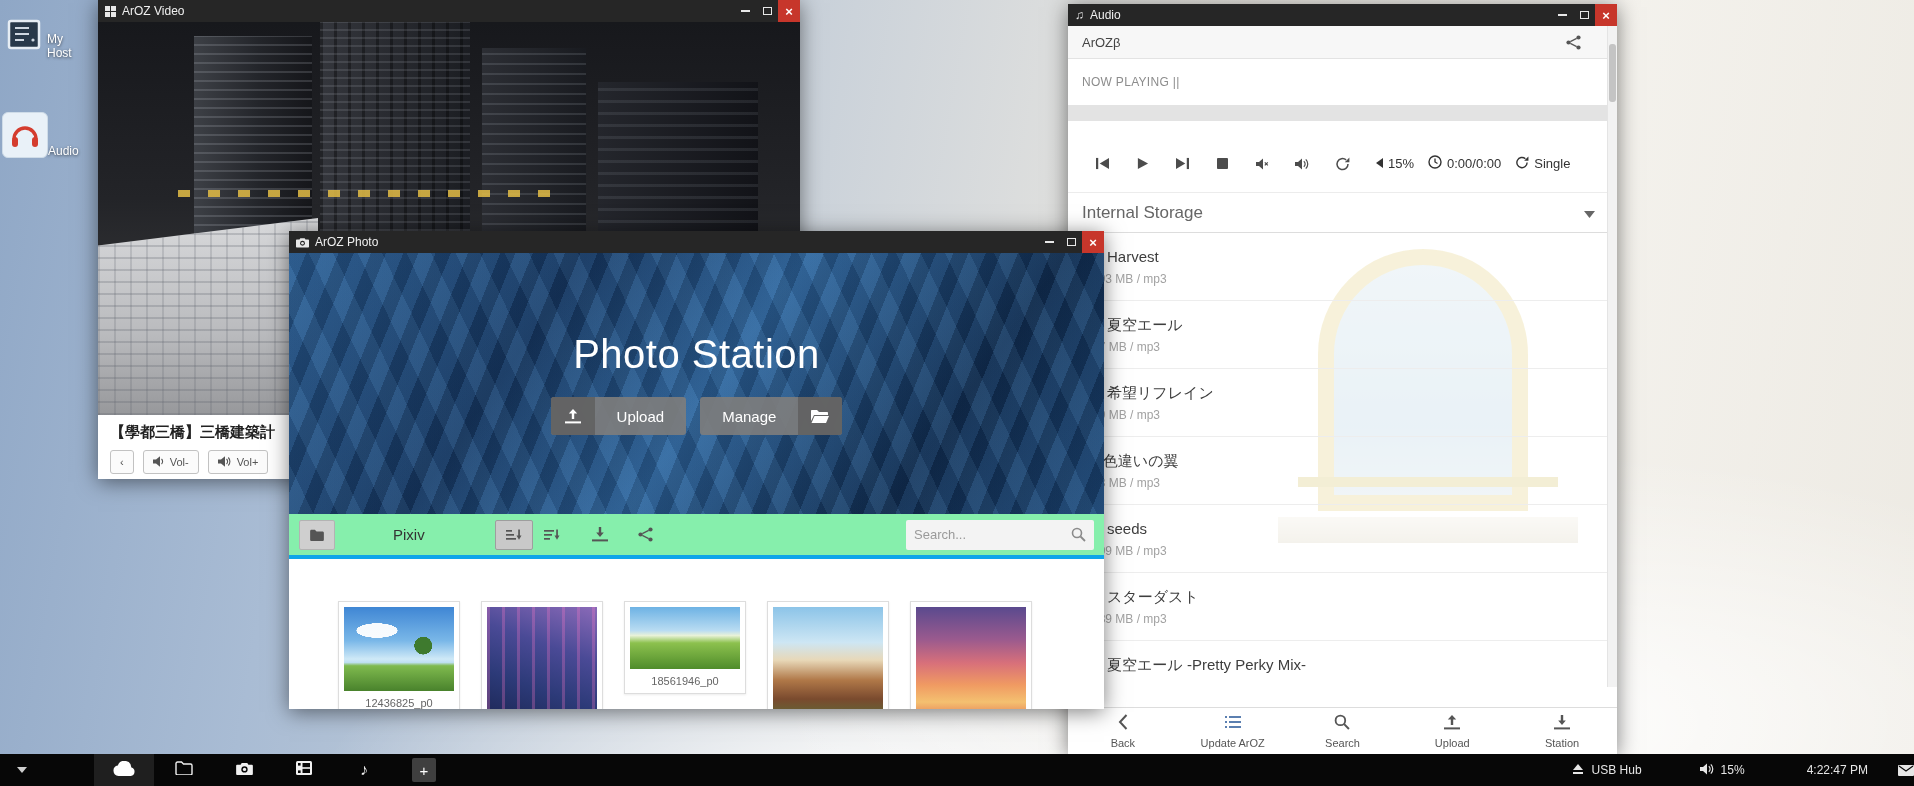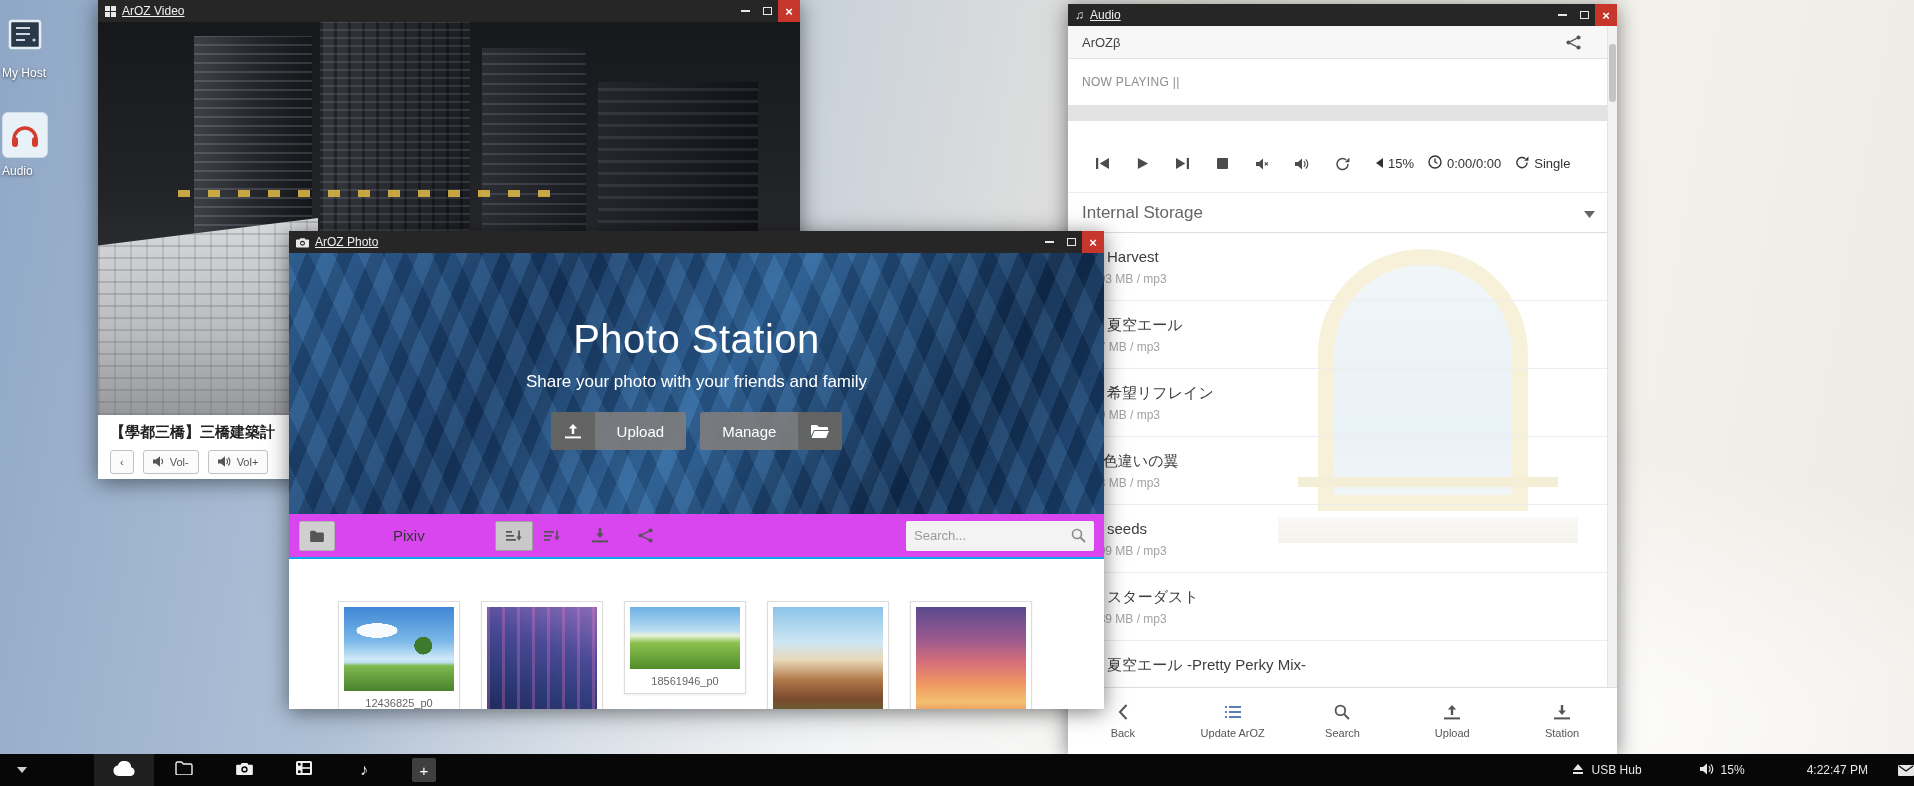--- a/index.html
+++ b/index.html
@@ -7,32 +7,32 @@
   body { font-family:"Liberation Sans", sans-serif; overflow:hidden; background:#000; }
   #stage { position:relative; width:1914px; height:786px; overflow:hidden; }
 
   
   .desktop-bg { position:absolute; inset:0;
     background:
       radial-gradient(ellipse 1100px 420px at 78% 92%, rgba(255,255,255,.95) 0%, rgba(255,255,255,0) 65%),
       radial-gradient(ellipse 900px 320px at 45% 100%, rgba(255,255,255,.85) 0%, rgba(255,255,255,0) 60%),
       linear-gradient(100deg,#8fa7c6 0%,#a9bcd4 18%,#c6cfd9 38%,#e6e4df 58%,#f4f2ed 78%,#edeae3 100%);
   }
-  .desk-icon { position:absolute; width:88px; display:flex; flex-direction:column; align-items:flex-start; z-index:5; cursor:pointer; }
+  .desk-icon { position:absolute; width:88px; display:flex; flex-direction:row; align-items:flex-end; z-index:5; cursor:pointer; }
   #di-myhost { left:2px; top:14px; }
   #di-audio  { left:2px; top:112px; }
   .di-img { width:46px; height:46px; border-radius:6px; display:flex; align-items:center; justify-content:center; }
   .di-img.audio-bg { background:#e9f1f8; border:1px solid #cfdce8; }
   .di-label { margin-top:6px; font-size:12px; color:#fff; text-shadow:0 1px 3px rgba(0,0,0,.65); }
 
   
   .window { position:absolute; background:#fff; box-shadow:0 3px 20px rgba(0,0,0,.5); }
   .titlebar { height:22px; background:#262626; display:flex; align-items:center; padding-left:7px; color:#efefef; font-size:12px; }
   .tb-appicon { display:flex; align-items:center; margin-right:6px; color:#e8e8e8; }
-  .tb-title { flex:1; white-space:nowrap; overflow:hidden;text-decoration:underline; }
+  .tb-title { flex:1; white-space:nowrap; overflow:hidden; }
   .win-controls { display:flex; align-items:center; height:100%; }
   .win-btn { width:22px; height:100%; display:flex; align-items:center; justify-content:center; cursor:pointer; }
   .win-btn.close { background:#c7362b; }
   .g-min { display:block; width:9px; height:2px; background:#e8e8e8; }
   .g-max { display:block; width:9px; height:8px; border:1px solid #e8e8e8; }
   .g-x { color:#fff; font-size:13px; line-height:1; font-weight:bold; }
 
   
   #win-video { left:98px; top:0; width:702px; height:479px; z-index:10; }
   .video-frame { position:relative; height:393px; overflow:hidden;
@@ -71,21 +71,21 @@
       repeating-linear-gradient(112deg, rgba(90,150,210,.14) 0 16px, rgba(8,24,48,.16) 16px 30px),
       repeating-linear-gradient(64deg, rgba(130,190,240,.10) 0 22px, rgba(10,30,60,.12) 22px 44px),
       linear-gradient(125deg,#2a5a8c 0%,#16355c 30%,#2e6296 52%,#102a4a 78%,#1c4470 100%); }
   .hero-title { font-size:40px; font-weight:400; letter-spacing:.5px; }
   .hero-sub { font-size:17px; margin-top:10px; font-weight:300; }
   .hero-btns { display:flex; gap:14px; margin-top:20px; }
   .hbtn { display:flex; align-items:center; height:38px; background:rgba(125,125,125,.92); border-radius:3px;
     color:#fff; font-size:15px; overflow:hidden; cursor:pointer; border:none; font-family:inherit; padding:0; }
   .hbtn .seg-ico { width:44px; height:38px; display:flex; align-items:center; justify-content:center; background:rgba(98,98,98,.92); }
   .hbtn .seg-label { padding:0 22px; }
-  .photo-toolbar { height:45px; background:#d946ef; border-bottom:2px solid #0ea5e9; display:flex; align-items:center; padding:0 10px; }
+  .photo-toolbar { height:45px; background:#86efac; border-bottom:4px solid #0ea5e9; display:flex; align-items:center; padding:0 10px; }
   .tb-folder-btn { width:36px; height:30px; background:#cfcfcf; border:1px solid #b3b3b3; border-radius:2px;
     display:flex; align-items:center; justify-content:center; color:#555; cursor:pointer; }
   .tb-folder-name { margin-left:58px; font-size:15px; color:#333; }
   .sort-group { display:flex; margin-left:70px; }
   .sort-btn { width:38px; height:30px; display:flex; align-items:center; justify-content:center; color:#555;
     border:1px solid transparent; background:transparent; cursor:pointer; }
   .sort-btn.active { background:#c9c9c9; border-color:#9e9e9e; border-radius:2px; }
   .ptb-icon-btn { width:34px; height:30px; display:flex; align-items:center; justify-content:center; margin-left:12px; color:#555;
     background:transparent; border:none; cursor:pointer; }
   .search-box { margin-left:auto; width:188px; height:30px; background:#f3f3f3; border-radius:2px;
@@ -132,21 +132,21 @@
   .storage-caret { color:#666; }
   .song-list { position:relative; }
   .album-art { position:absolute; left:200px; right:14px; top:8px; height:340px; opacity:.30; pointer-events:none; overflow:hidden; }
   .aa-arch { position:absolute; left:50px; top:8px; width:210px; height:262px; border-radius:110px 110px 0 0;
     background:linear-gradient(180deg,#cfe2ec 0%,#bad5e5 70%,#cfdfe8 100%); border:16px solid #e6d488; }
   .aa-bar { position:absolute; left:30px; top:236px; width:260px; height:10px; background:#d8c878; }
   .aa-sill { position:absolute; left:10px; top:276px; width:300px; height:26px; background:linear-gradient(180deg,#f2eee2,#ddd6c2); }
   .song { padding:15px 14px 14px; border-bottom:1px solid #ededed; position:relative; cursor:pointer; }
   .song-title { font-size:15px; line-height:17px; color:#3e3e3e; }
   .song-meta { font-size:12px; line-height:14px; color:#a2a2a2; margin-top:7px; min-height:14px; }
-  .audio-nav { position:absolute; left:0; right:0; bottom:0; height:67px; background:#fff; border-top:1px solid #ddd; display:flex; z-index:8; }
+  .audio-nav { position:absolute; left:0; right:0; bottom:0; height:47px; background:#fff; border-top:1px solid #ddd; display:flex; z-index:8; }
   .nav-item { flex:1; display:flex; flex-direction:column; align-items:center; justify-content:center; gap:6px; color:#555;
     background:transparent; border:none; cursor:pointer; font-family:inherit; }
   .nav-item .nav-ico { height:18px; display:flex; align-items:center; }
   .nav-label { font-size:11px; color:#555; }
   .nav-ico.bluish { color:#5b7fb0; }
 
   
   #taskbar { position:absolute; left:0; bottom:0; width:1914px; height:32px; background:#070707;
     display:flex; align-items:center; z-index:100; color:#e6e6e6; }
   .tkb-caret { width:44px; height:32px; display:flex; align-items:center; justify-content:center; color:#cfcfcf; cursor:pointer; }
@@ -452,21 +452,20 @@
         <span class="win-btn">
             <span class="g-max"></span>
           </span>
         <span class="win-btn close">
             <span class="g-x">×</span>
           </span>
       </span>
     </header>
     <div class="hero">
       <div class="hero-title">Photo Station</div>
-      <div class="hero-sub">Share your photo with your friends and family</div>
       <div class="hero-btns">
         <button class="hbtn">
           <span class="seg-ico">
               <svg width="16" height="15" viewBox="0 0 16 15" fill="#fff">
                 <path d="M8 0l4.2 4.5H9.2V10H6.8V4.5H3.8z"></path>
                 <rect y="12.4" width="16" height="2"></rect>
               </svg>
             </span>
           <span class="seg-label">Upload</span>
         </button>

